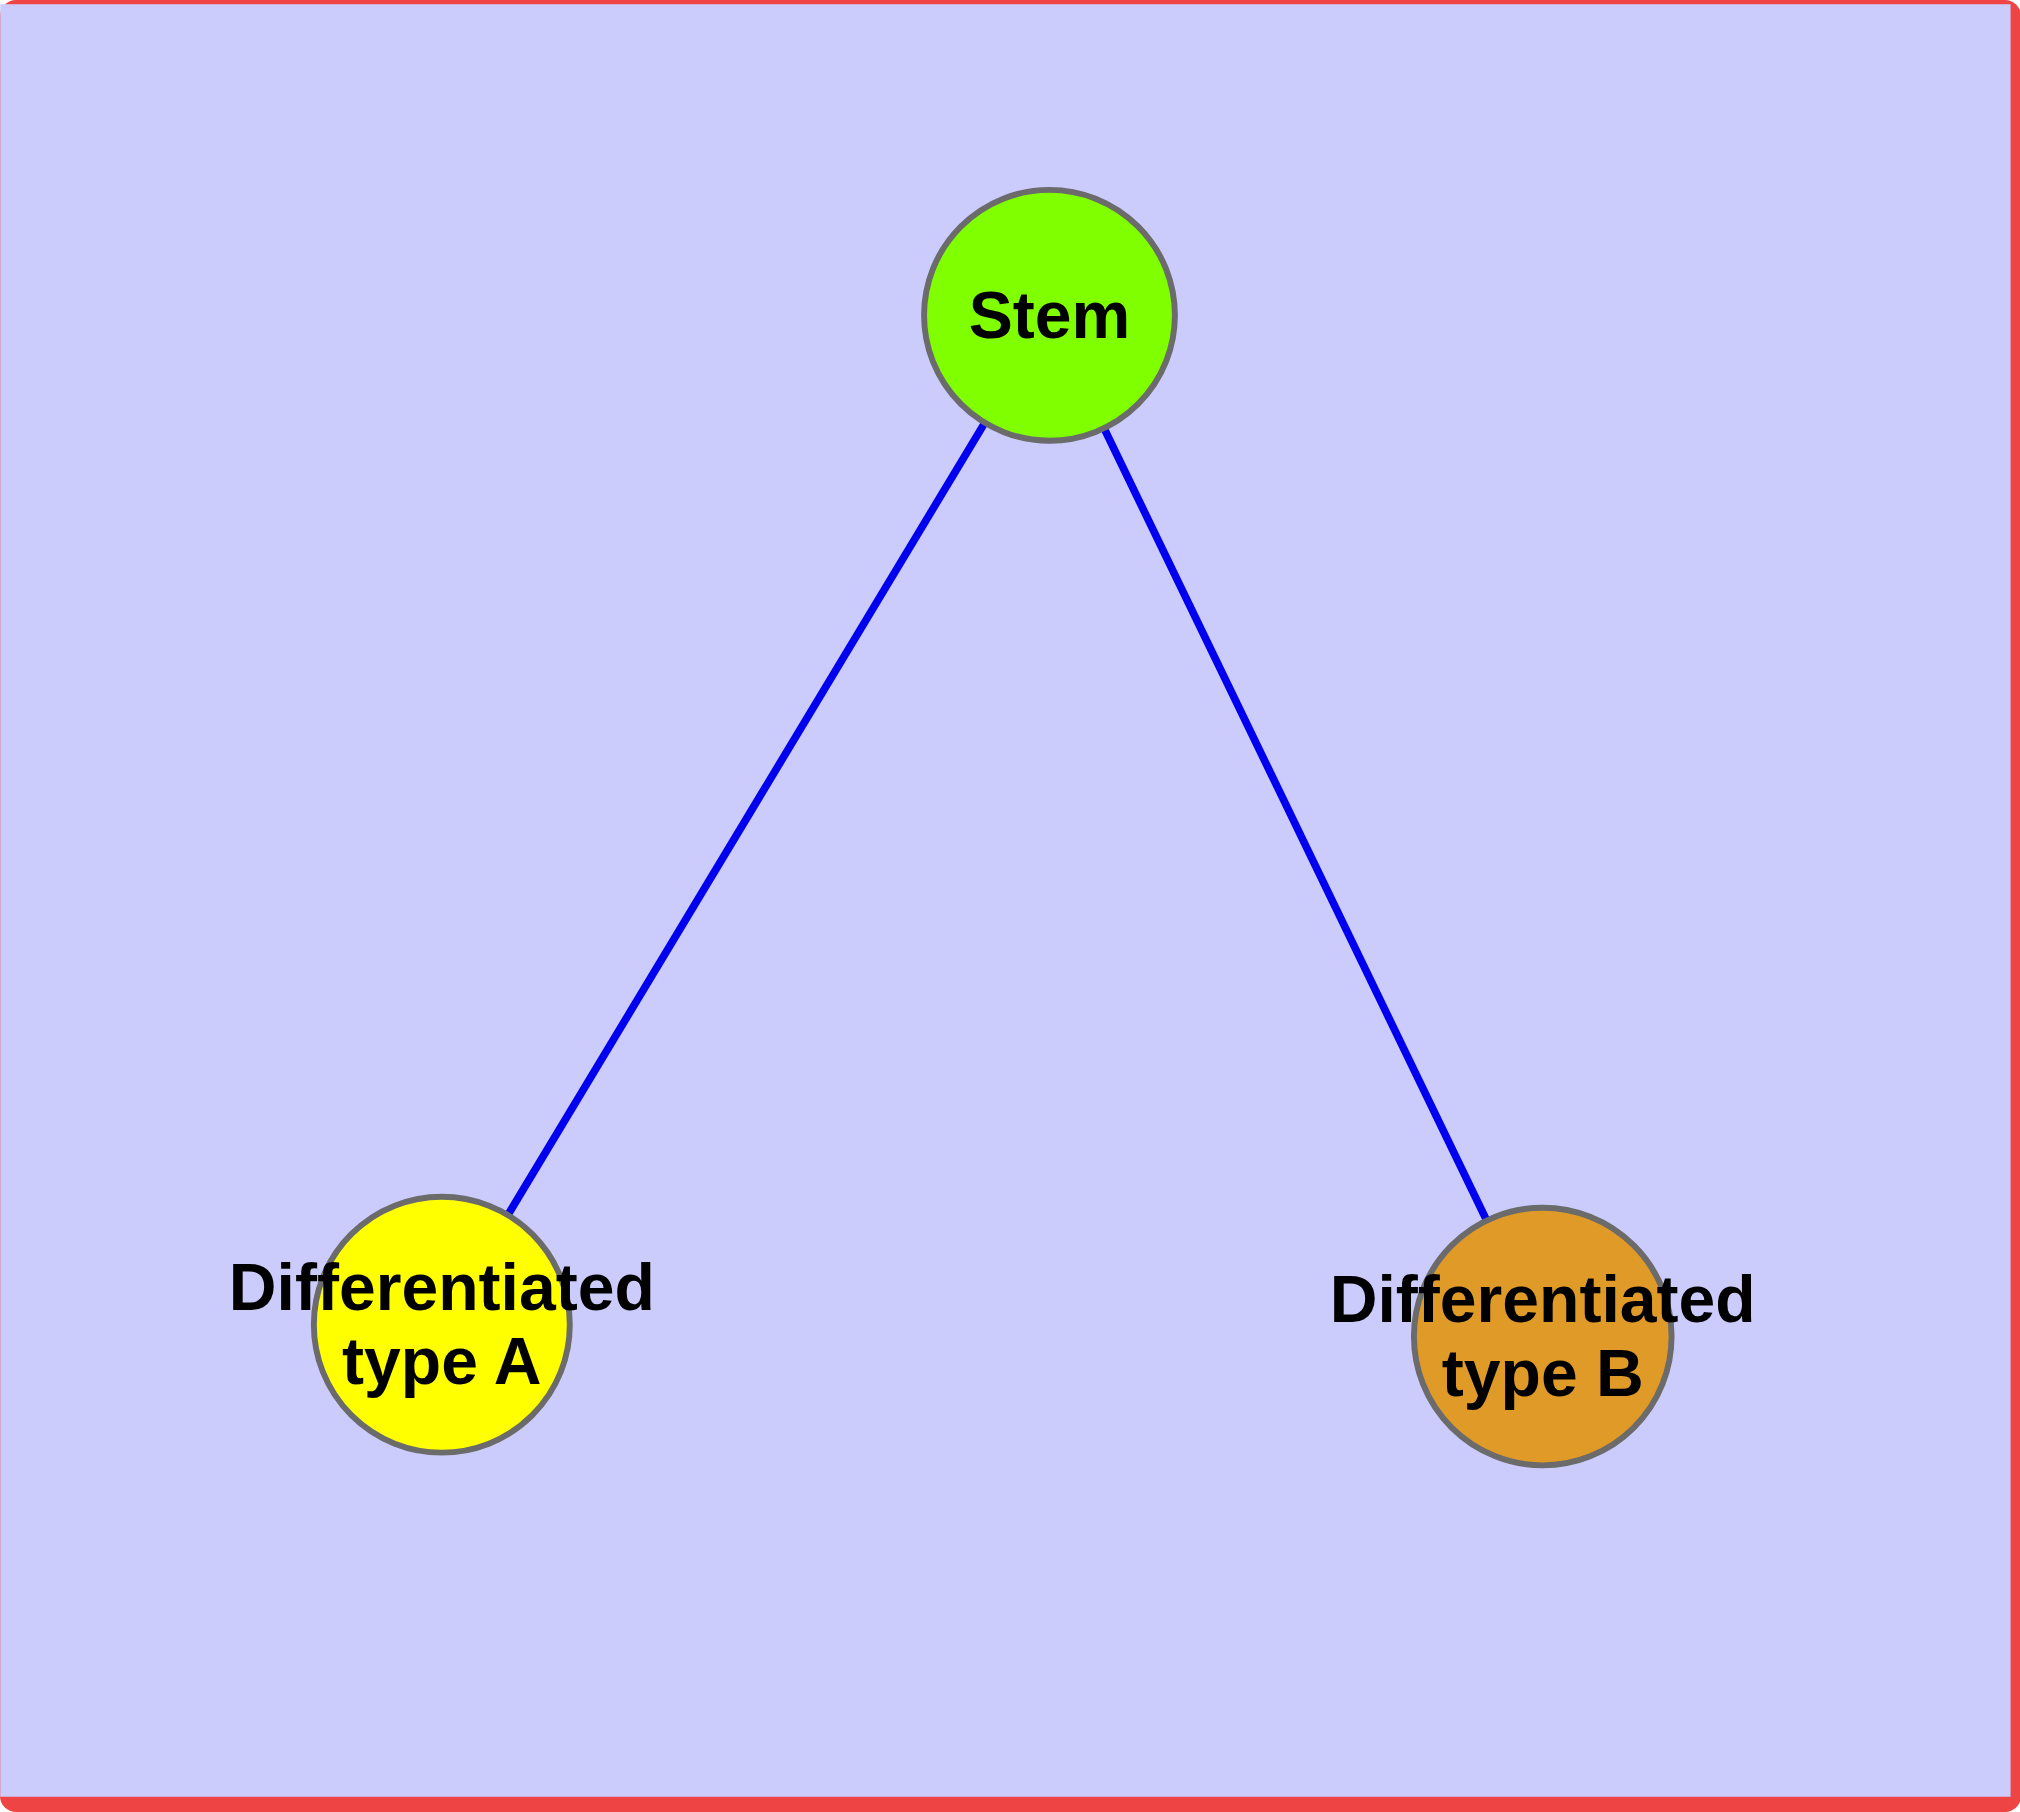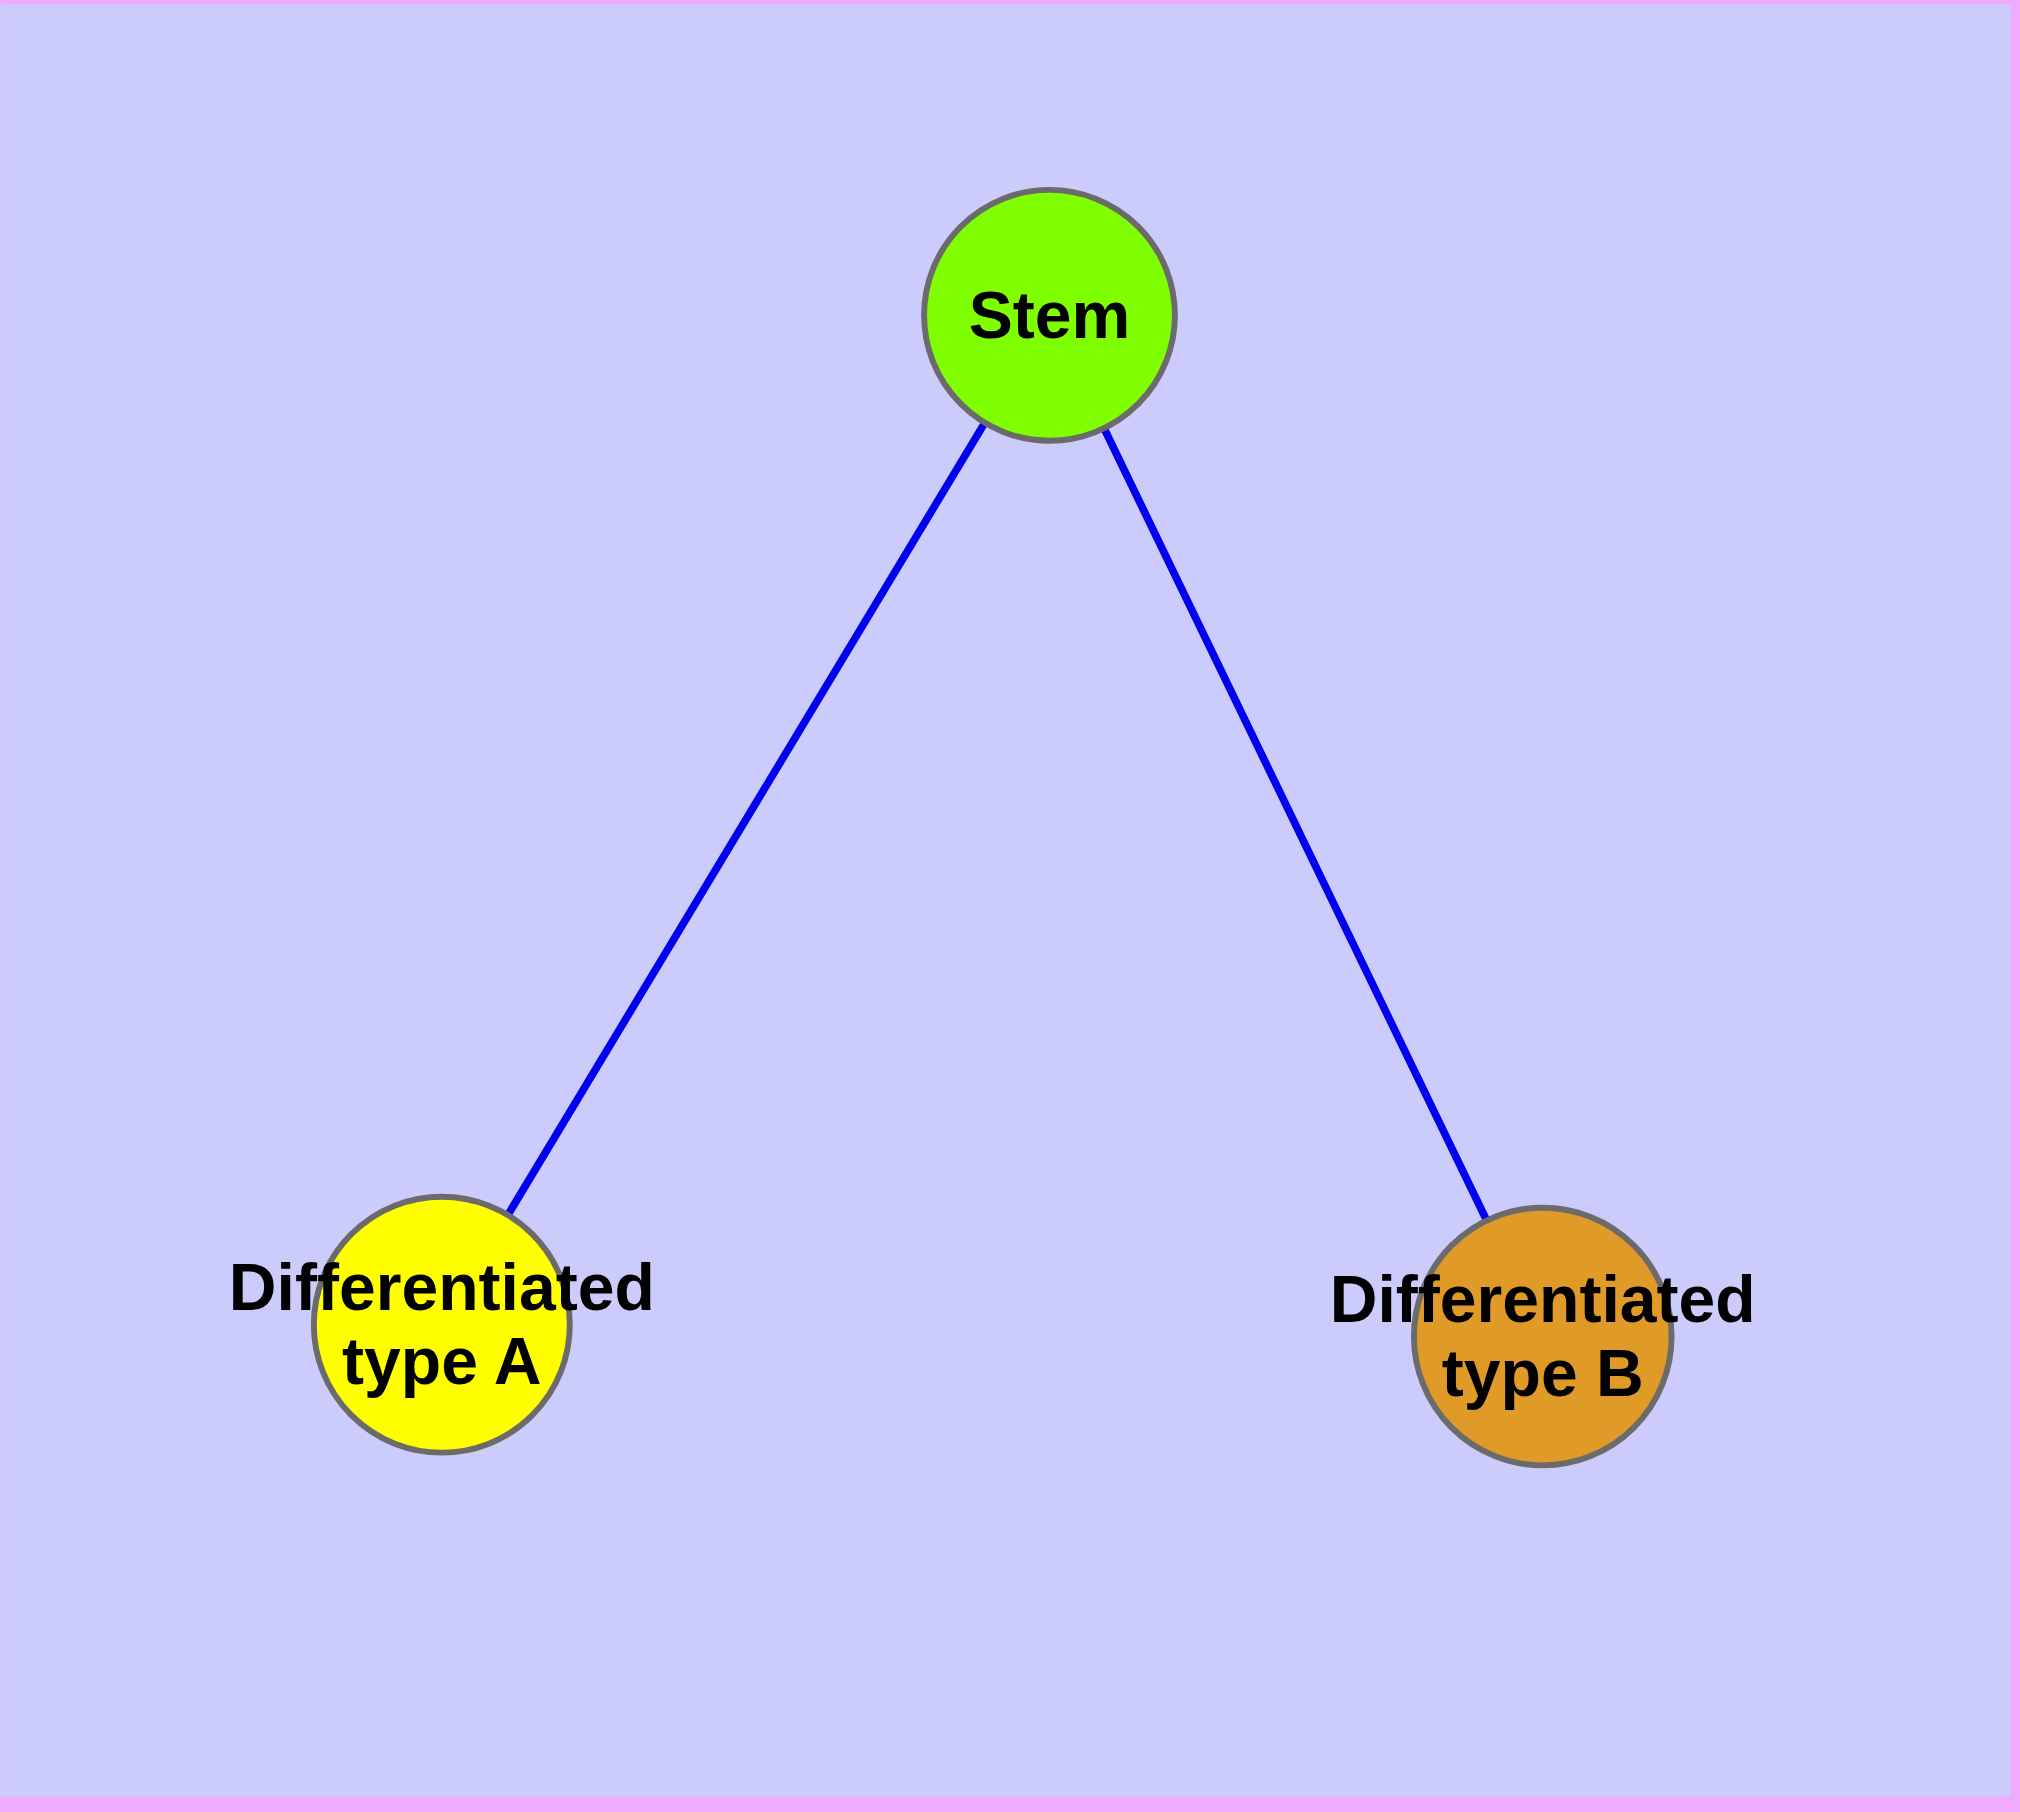--- a/index.html
+++ b/index.html
@@ -32,21 +32,21 @@
     font-family: "Liberation Sans", sans-serif;
     font-weight: bold;
     fill: #000000;
     paint-order: normal;
     white-space: pre;
   }
 </style>
 </head>
 <body style="background: rgb(255, 255, 255);">
 
-<div id="graph-canvas" style="background: #f0abfc;">
+<div id="graph-canvas" style="background: #ef4444; border-radius: 16px;">
   <svg id="graph-svg" viewBox="0 0 2384 2138" xmlns="http://www.w3.org/2000/svg">
 
     <rect id="bg-rect" x="0" y="5" width="2372" height="2115" fill="#ccccfc"></rect>
 
     <g id="edges-layer">
       <line id="edge-0" x1="1238" y1="372" x2="521" y2="1563" stroke="#0000ee" stroke-width="9" stroke-linecap="butt"></line>
       <line id="edge-1" x1="1238" y1="372" x2="1820" y2="1577" stroke="#0000ee" stroke-width="9" stroke-linecap="butt"></line>
     </g>
 
     <g id="nodes-layer">

